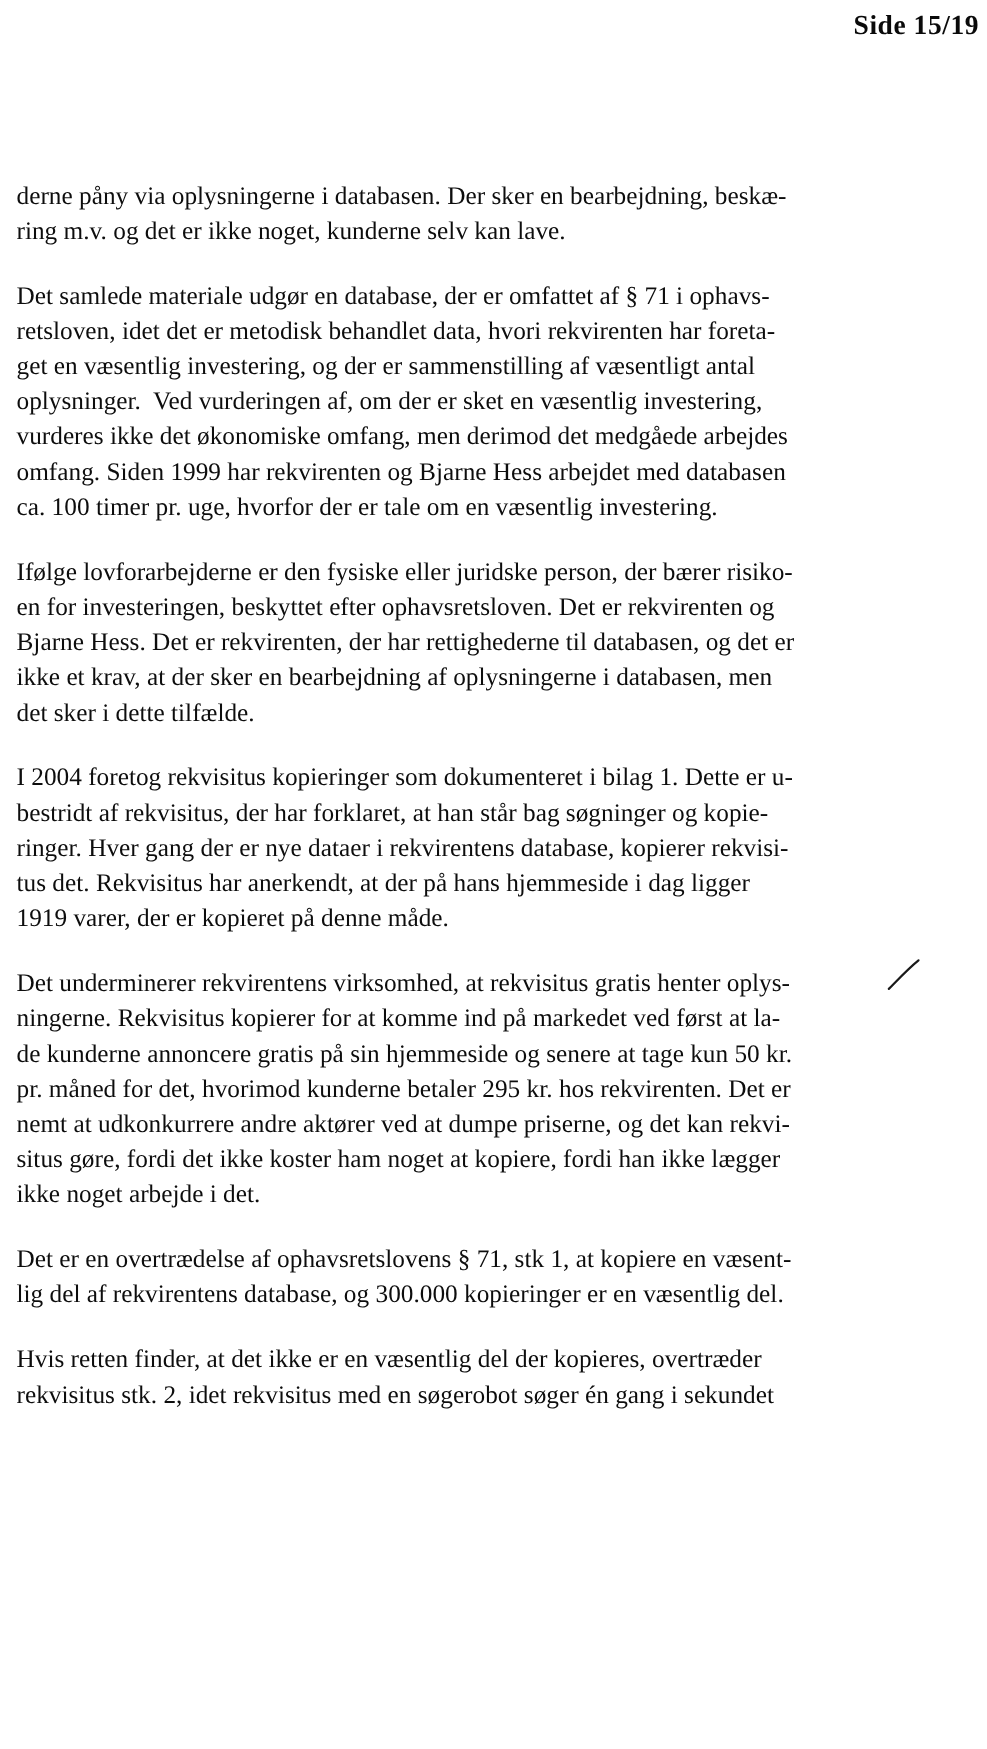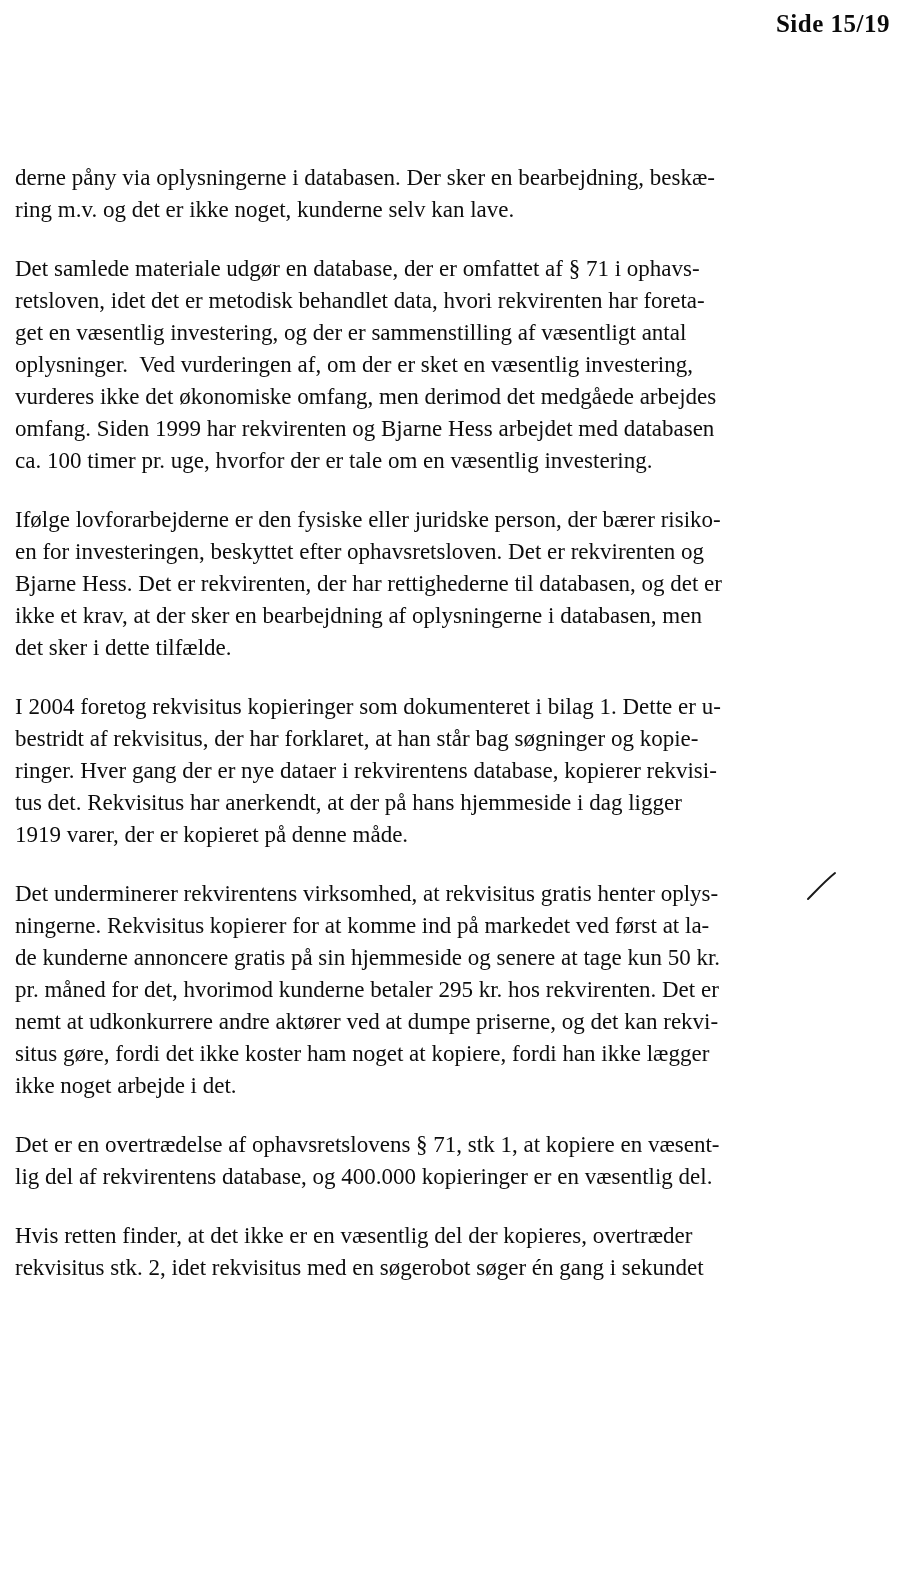--- a/index.html
+++ b/index.html
@@ -75,21 +75,21 @@
 tus det. Rekvisitus har anerkendt, at der på hans hjemmeside i dag ligger
 1919 varer, der er kopieret på denne måde.</p>
     <p>Det underminerer rekvirentens virksomhed, at rekvisitus gratis henter oplys-
 ningerne. Rekvisitus kopierer for at komme ind på markedet ved først at la-
 de kunderne annoncere gratis på sin hjemmeside og senere at tage kun 50 kr.
 pr. måned for det, hvorimod kunderne betaler 295 kr. hos rekvirenten. Det er
 nemt at udkonkurrere andre aktører ved at dumpe priserne, og det kan rekvi-
 situs gøre, fordi det ikke koster ham noget at kopiere, fordi han ikke lægger
 ikke noget arbejde i det.</p>
     <p>Det er en overtrædelse af ophavsretslovens § 71, stk 1, at kopiere en væsent-
-lig del af rekvirentens database, og 400.000 kopieringer er en væsentlig del.</p>
+lig del af rekvirentens database, og 300.000 kopieringer er en væsentlig del.</p>
     <p>Hvis retten finder, at det ikke er en væsentlig del der kopieres, overtræder
 rekvisitus stk. 2, idet rekvisitus med en søgerobot søger én gang i sekundet
 mod databasen, hvilket er gentagne gange og systematisk. Det er samme si-</p>
   </div>
 
   <svg class="slash-mark" viewBox="0 0 42 42" xmlns="http://www.w3.org/2000/svg">
     <path d="M6 33 C 12 27, 23 15, 33 7" fill="none" stroke="#1a1a1a" stroke-width="2" stroke-linecap="round"></path>
   </svg>
 
 </div>

